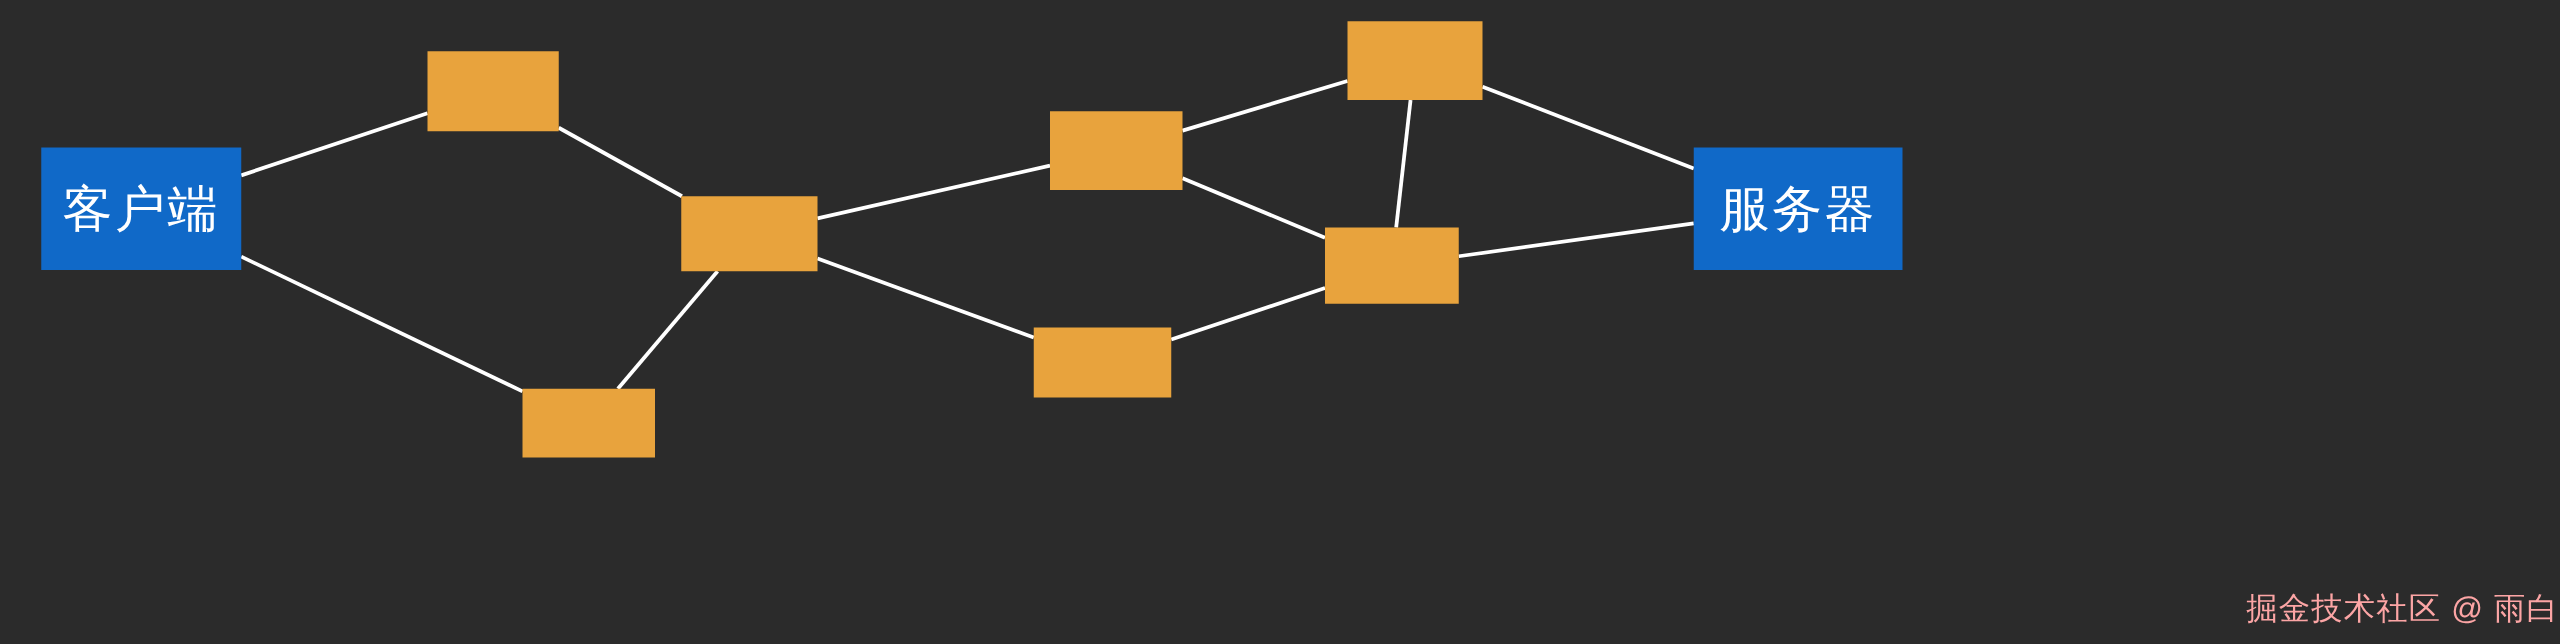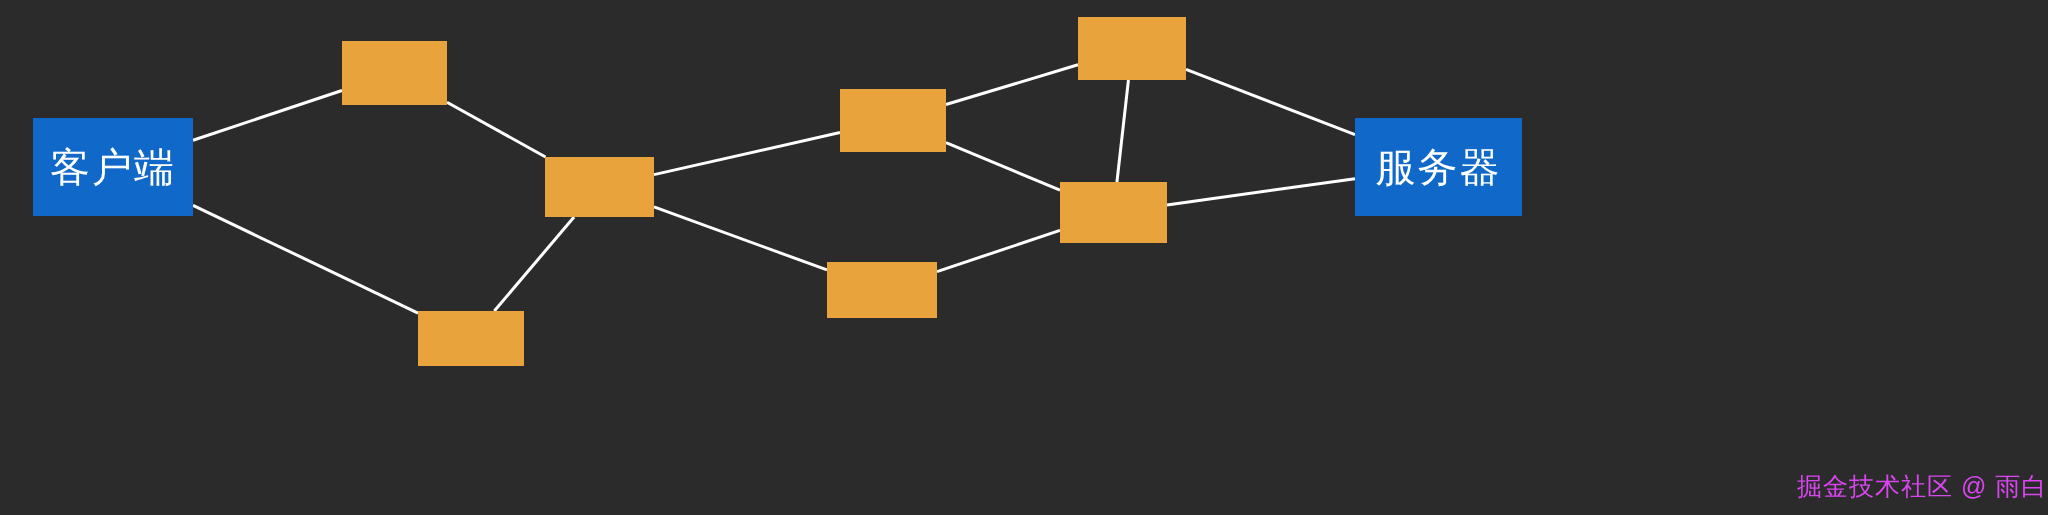--- a/index.html
+++ b/index.html
@@ -22,21 +22,21 @@
     color:#ffffff;
     font-size:40px;
     letter-spacing:2px;
     font-weight:400;
   }
   .node.relay{
     background:#e8a33d;
   }
   .watermark{
     position:absolute;
-    color:#d946ef;
+    color:#fca5a5;
     font-size:25px;
     letter-spacing:1px;
     white-space:nowrap;
   }
 </style>
 </head>
 <body>
 
 <div id="stage">
   <svg id="edges" viewBox="0 0 2048 515" preserveAspectRatio="none">

